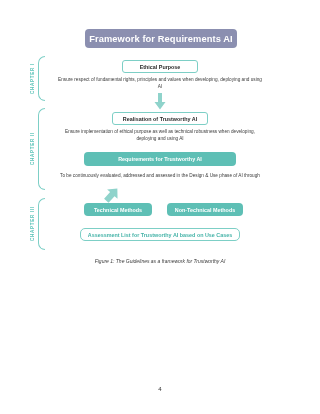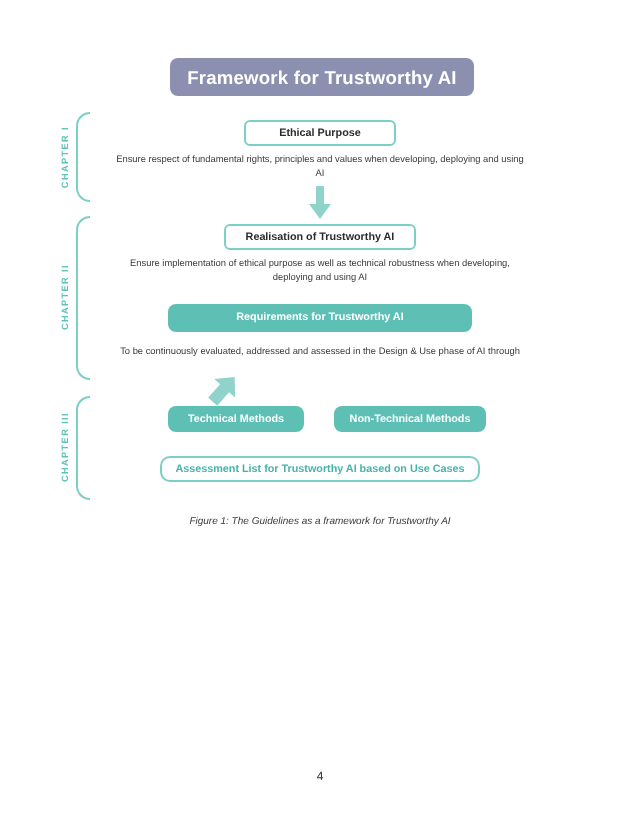--- a/index.html
+++ b/index.html
@@ -171,21 +171,21 @@
     font-size: 6px;
     color: #333333;
   }
 </style>
 </head>
 <body>
 
 <div class="page">
 
   <div class="title-banner">
-    <span>Framework for Trustworthy AI</span>
+    <span>Framework for Requirements AI</span>
   </div>
 
   <div class="chapter" id="chapter-1">
     <div class="chapter-label">CHAPTER I</div>
     <div class="bracket"></div>
   </div>
 
   <div class="chapter" id="chapter-2">
     <div class="chapter-label">CHAPTER II</div>
     <div class="bracket"></div>

